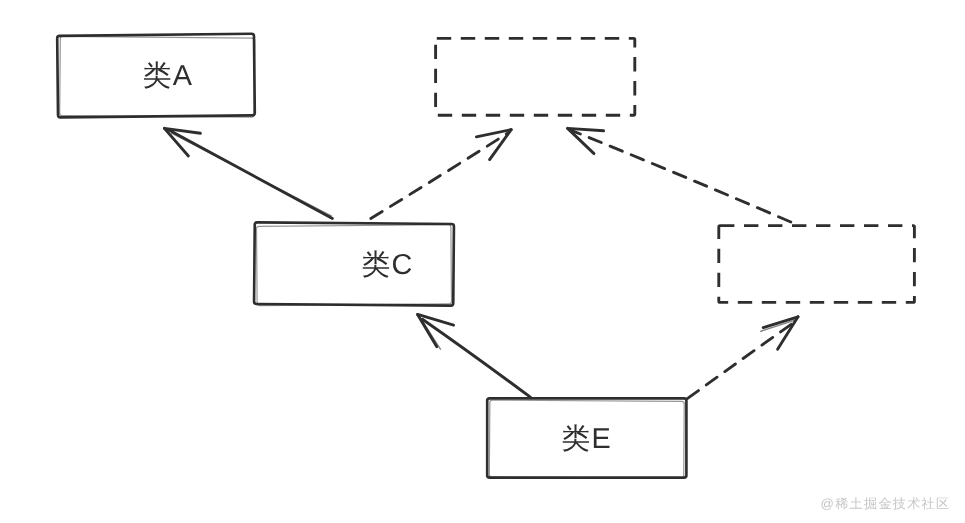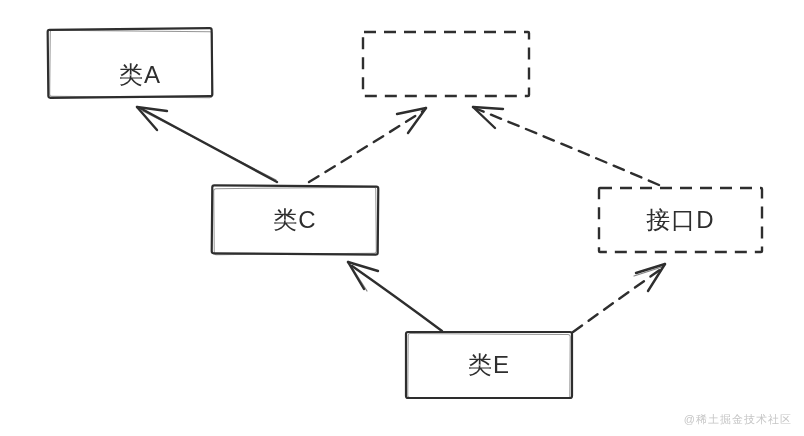--- a/index.html
+++ b/index.html
@@ -86,31 +86,28 @@
     </g>
 
     <g stroke-width="2.4" stroke-linecap="round">
       <path d="M 573 332 Q 620 298 664 267" stroke-dasharray="11 8"></path>
       <path d="M 665 264 L 636 273"></path>
       <path d="M 665 264 L 648 291"></path>
       <path d="M 662 267 L 634 276" stroke-width="1.2" opacity="0.6"></path>
     </g>
   </svg>
 
-  <div class="node-label" style="left:48px;top:29px;width:184px;height:68px;margin-top:12px;">
+  <div class="node-label" style="left:48px;top:29px;width:184px;height:68px;">
     <span>类A</span>
   </div>
 
 
-  <div class="node-label" style="left:212px;top:186px;width:166px;height:68px;">
+  <div class="node-label" style="left:212px;top:186px;width:166px;height:68px;padding-left:28px;">
     <span>类C</span>
   </div>
 
-  <div class="node-label" style="left:599px;top:188px;width:163px;height:64px;">
-    <span>接口D</span>
-  </div>
 
   <div class="node-label" style="left:406px;top:332px;width:166px;height:66px;align-items:center;">
     <span>类E</span>
   </div>
 
   <div class="watermark">@稀土掘金技术社区</div>
 </div>
 
 </body></html>

